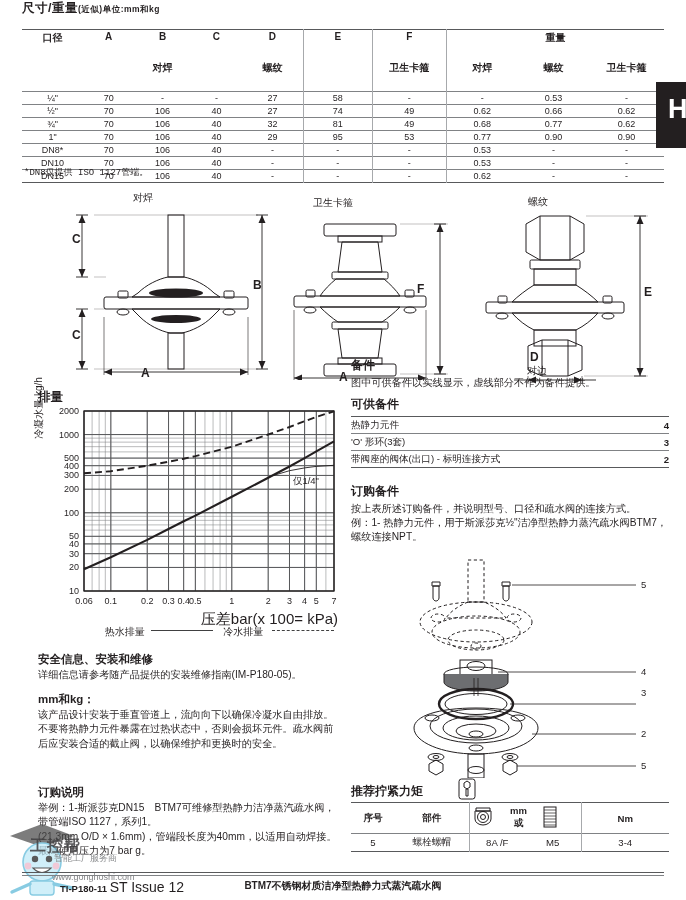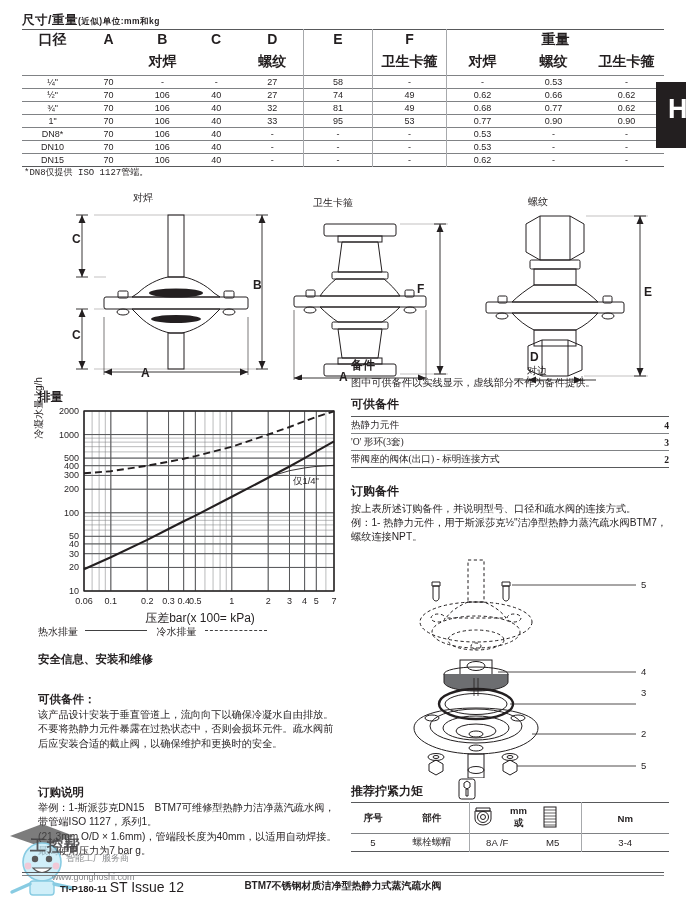--- a/index.html
+++ b/index.html
@@ -9,25 +9,25 @@
     background: #ffffff;
     font-family: "Liberation Sans", "DejaVu Sans", sans-serif;
     color: #231f20;
     position: relative;
     overflow: hidden;
     font-size: 9px;
   }
   .page { position:relative; width:686px; height:900px; }
 
   
-  .dims-title { position:absolute; left:22px; top:12px; font-size:12.5px; font-weight:bold; letter-spacing:.5px; }
+  .dims-title { position:absolute; left:22px; top:0; font-size:12.5px; font-weight:bold; letter-spacing:.5px; }
   .dims-title .sub { font-size:8.5px; font-weight:bold; }
   table.dims { position:absolute; left:22px; top:29px; width:642px; border-collapse:collapse; font-size:9px; }
   table.dims td, table.dims th { padding:1px 0 1px 0; text-align:center; font-weight:normal; }
-  table.dims thead th { font-weight:bold; font-size:14px; vertical-align:top; padding-bottom:4px; }
+  table.dims thead th { font-weight:bold; font-size:10px; vertical-align:top; padding-bottom:16px; }
   table.dims thead th.sub2 { font-weight:bold; padding-top:0; }
   .row-top-rule { border-top:1.6px solid #58595b; }
   .row-rule { border-top:0.7px solid #808285; }
   .row-bot-rule { border-bottom:1.2px solid #58595b; }
   td.lft, th.lft { text-align:left; padding-left:2px; }
   .vline { border-left:1px solid #a7a9ac; }
   .dims-note { position:absolute; left:24px; top:166px; font-size:9px;font-family:Liberation Mono, monospace; }
 
   
   .tab { position:absolute; right:0; top:82px; width:30px; height:66px; background:#231f20; }
@@ -37,33 +37,33 @@
   .draw-cap { position:absolute; font-size:10px; text-align:center; }
   .dimletter { position:absolute; font-size:12px; font-weight:bold; font-family:"Liberation Sans",sans-serif; }
   svg { display:block; }
   .dw { position:absolute; }
 
   
   .chart-title { position:absolute; left:38px; top:389px; font-size:12.5px; font-weight:bold; }
   .chart-wrap { position:absolute; left:38px; top:403px; width:300px; height:245px; }
   .ylab { position:absolute; left:-6px; top:60px; width:110px; transform:rotate(-90deg); transform-origin:left top;
           font-size:10px; text-align:center; white-space:nowrap; }
-  .xlab { position:absolute; left:12px; top:207px; width:300px; text-align:center; font-size:12px; }
-  .legend { position:absolute; left:0; top:222px; width:300px; text-align:left; font-size:10px; }
+  .xlab { position:absolute; left:0; top:207px; width:300px; text-align:right; font-size:15px; }
+  .legend { position:absolute; left:0; top:222px; width:300px; text-align:right; font-size:10px; }
   .legend .seg { display:inline-block; vertical-align:middle; }
   .lg-solid { width:62px; height:0; border-top:1.8px solid #404041; margin:0 7px 3px 4px; }
   .lg-dash  { width:62px; height:0; border-top:1.6px dashed #404041; margin:0 4px 3px 6px; }
   .tick { font-size:9px; fill:#231f20; font-family:"Liberation Sans",sans-serif; }
   .anno { font-size:9.5px; fill:#231f20; font-family:"Liberation Sans",sans-serif; }
 
   
   .rcol { position:absolute; left:351px; width:318px; }
   h3.sec { font-size:12px; font-weight:bold; margin:0 0 2px 0; }
   p.body { font-size:10.2px; margin:0 0 0 0; line-height:1.35; }
-  table.parts { width:318px; border-collapse:collapse; font-size:9.6px; margin-top:3px;font-family:Liberation Serif, serif; }
+  table.parts { width:318px; border-collapse:collapse; font-size:9.6px; margin-top:3px; }
   table.parts td { padding:1.5px 0; border-top:0.7px solid #808285; border-bottom:0.7px solid #808285; }
   table.parts td.num { text-align:right; font-weight:bold; }
   table.parts tr:first-child td { border-top:1.3px solid #58595b; }
   table.parts tr:last-child td { border-bottom:1.3px solid #58595b; }
 
   
   .lcol { position:absolute; left:38px; width:300px; }
   .lcol h3 { font-size:11.5px; font-weight:bold; margin:0 0 1px 0; }
   .lcol p { font-size:10.2px; margin:0; line-height:1.42; }
 
@@ -80,21 +80,21 @@
   
   .footrule { position:absolute; left:22px; top:872px; width:642px; border-top:1.4px solid #58595b; }
   .footrule2 { position:absolute; left:22px; top:875px; width:642px; border-top:0.7px solid #808285; }
   .foot-left { position:absolute; left:60px; top:879px; font-size:9.5px; font-weight:bold; }
   .foot-left .lt { font-weight:normal; font-size:14px; }
   .foot-center { position:absolute; left:0; top:879px; width:686px; text-align:center; font-size:10px; font-weight:bold; }
 
   
   .wm { position:absolute; left:4px; top:818px; width:190px; height:78px; pointer-events:none; }
   .wm-txt { position:absolute; left:52px; top:872px; font-size:9px; color:#6d6e71; opacity:.85; }
-  .wm-slogan { position:absolute; left:54px; top:852px; font-size:9px; color:#8a8c8e;margin-left:12px; }
+  .wm-slogan { position:absolute; left:54px; top:852px; font-size:9px; color:#8a8c8e; }
   .wm-big { position:absolute; left:30px; top:836px; font-size:16px; font-weight:bold; color:#414042; opacity:.85; letter-spacing:1px;}
 </style>
 </head>
 <body>
 
 <div class="page">
 
   <div class="dims-title">
     <span>尺寸/重量</span><span class="sub">(近似)单位:mm和kg</span>
   </div>
@@ -155,21 +155,21 @@
           <td class="vline">49</td>
           <td class="vline">0.68</td>
           <td>0.77</td>
           <td>0.62</td>
         </tr>
         <tr class="row-rule">
           <td class="lft">1"</td>
           <td>70</td>
           <td>106</td>
           <td>40</td>
-          <td>33</td>
+          <td>29</td>
           <td class="vline">95</td>
           <td class="vline">53</td>
           <td class="vline">0.77</td>
           <td>0.90</td>
           <td>0.90</td>
         </tr>
         <tr class="row-rule">
           <td class="lft">DN8*</td>
           <td>70</td>
           <td>106</td>
@@ -531,24 +531,25 @@
         <text x="243" y="119">4</text>
         <text x="243" y="140">3</text>
         <text x="243" y="181">2</text>
         <text x="243" y="213">5</text>
       </g>
     </svg>
   </div>
 
   <div class="lcol" style="top:652px;">
     <h3>安全信息、安装和维修</h3>
+    <p>详细信息请参考随产品提供的安装维修指南(IM-P180-05)。</p>
   </div>
 
   <div class="lcol" style="top:692px;">
-    <h3>可供备件：</h3>
+    <h3>mm和kg：</h3>
     <p>该产品设计安装于垂直管道上，流向向下以确保冷凝水自由排放。不要将热静力元件暴露在过热状态中，否则会损坏元件。疏水阀前后应安装合适的截止阀，以确保维护和更换时的安全。</p>
   </div>
 
   <div class="lcol" style="top:785px;">
     <h3>订购说明</h3>
     <p>举例：1-斯派莎克DN15　BTM7可维修型热静力洁净蒸汽疏水阀，带管端ISO 1127，系列1。</p>
     <p>(21.3mm  O/D × 1.6mm)，管端段长度为40mm，以适用自动焊接。最高使用压力为7 bar g。</p>
   </div>
 
   <div class="rcol" style="top:783px;">

